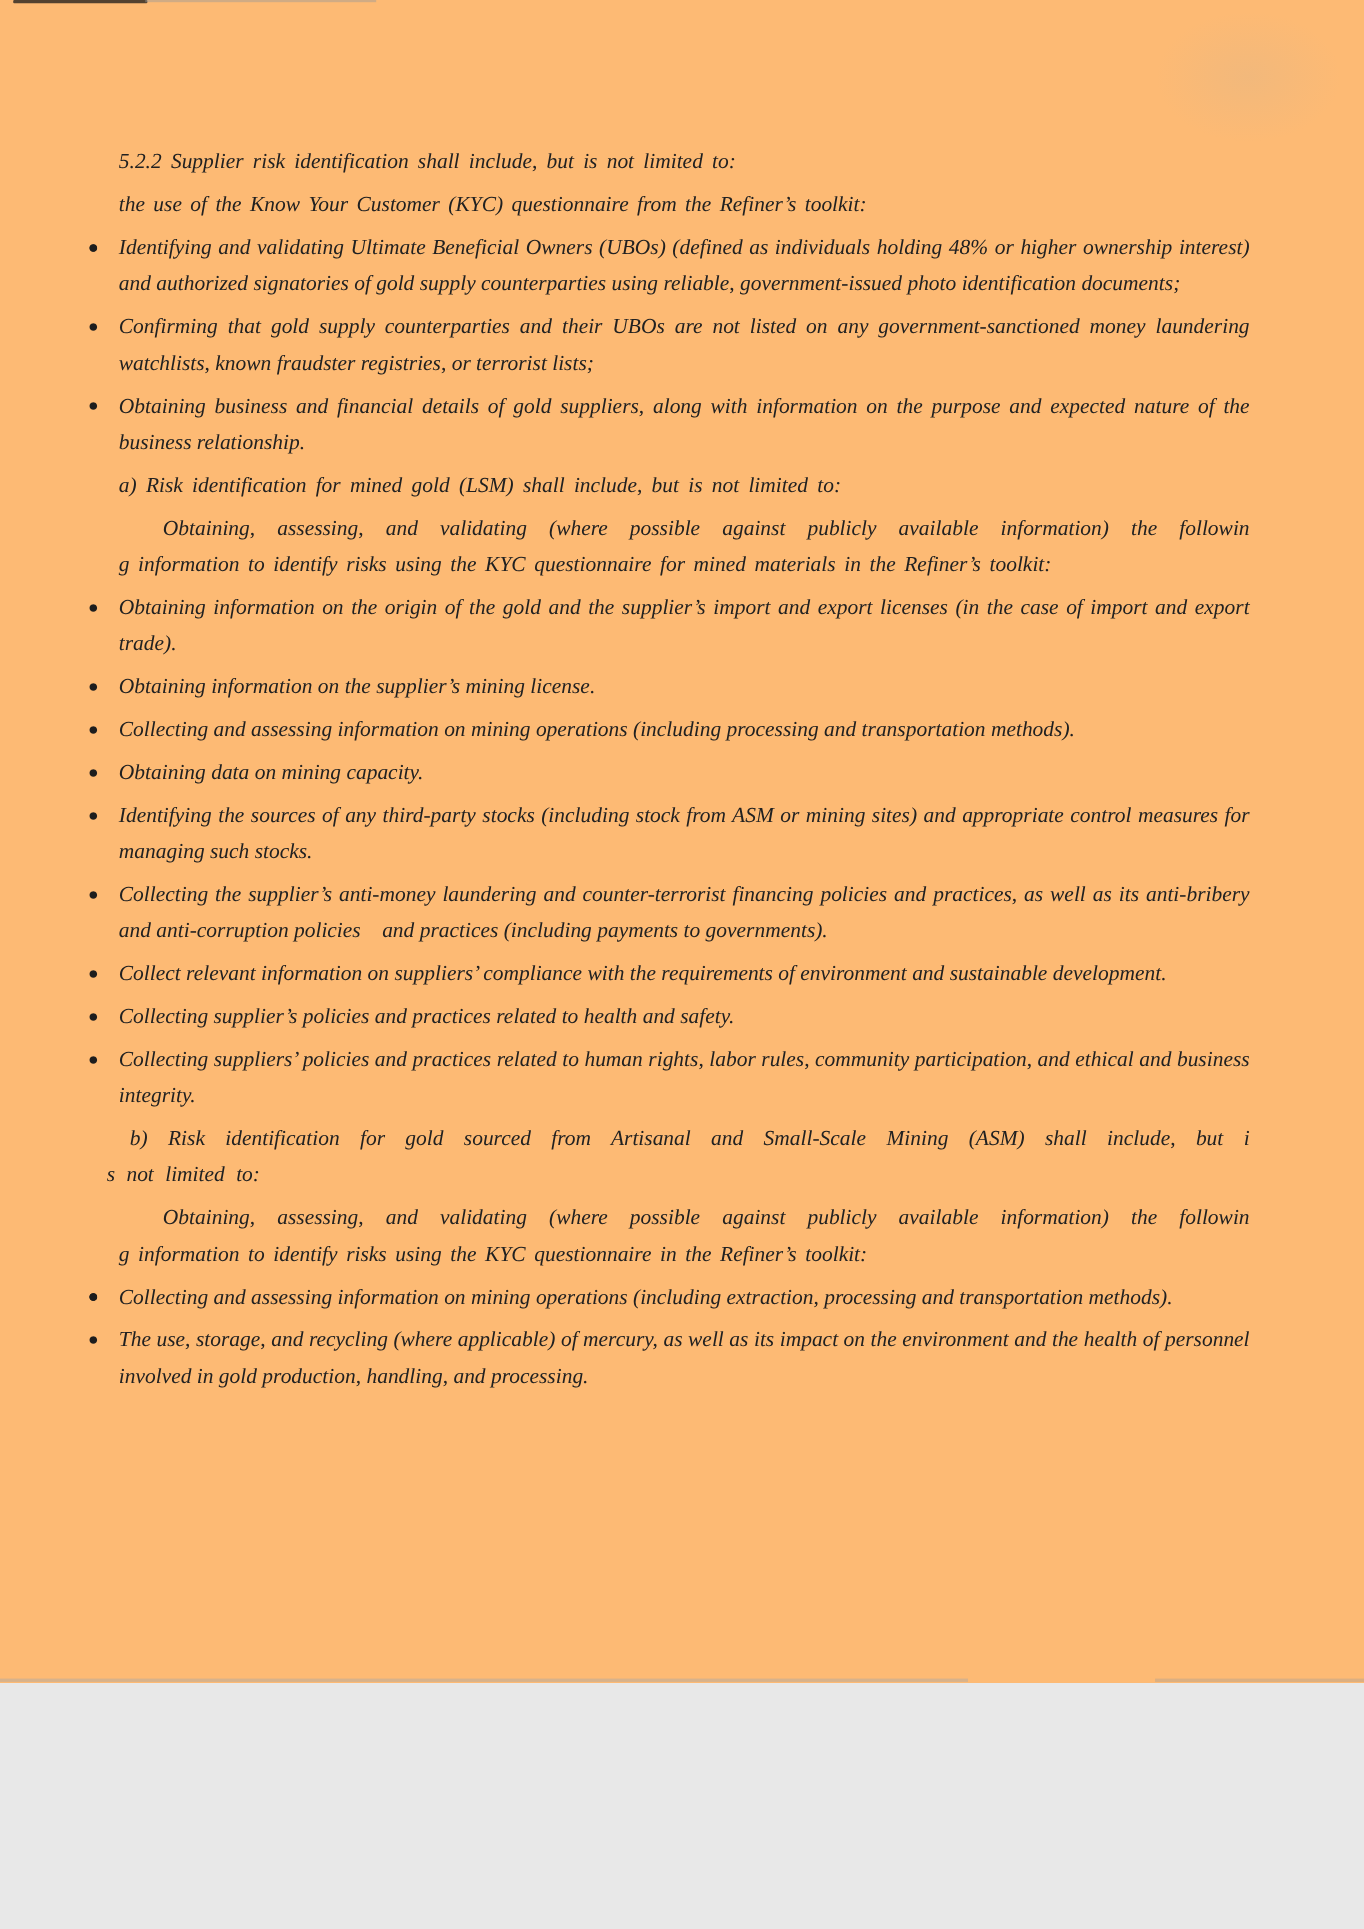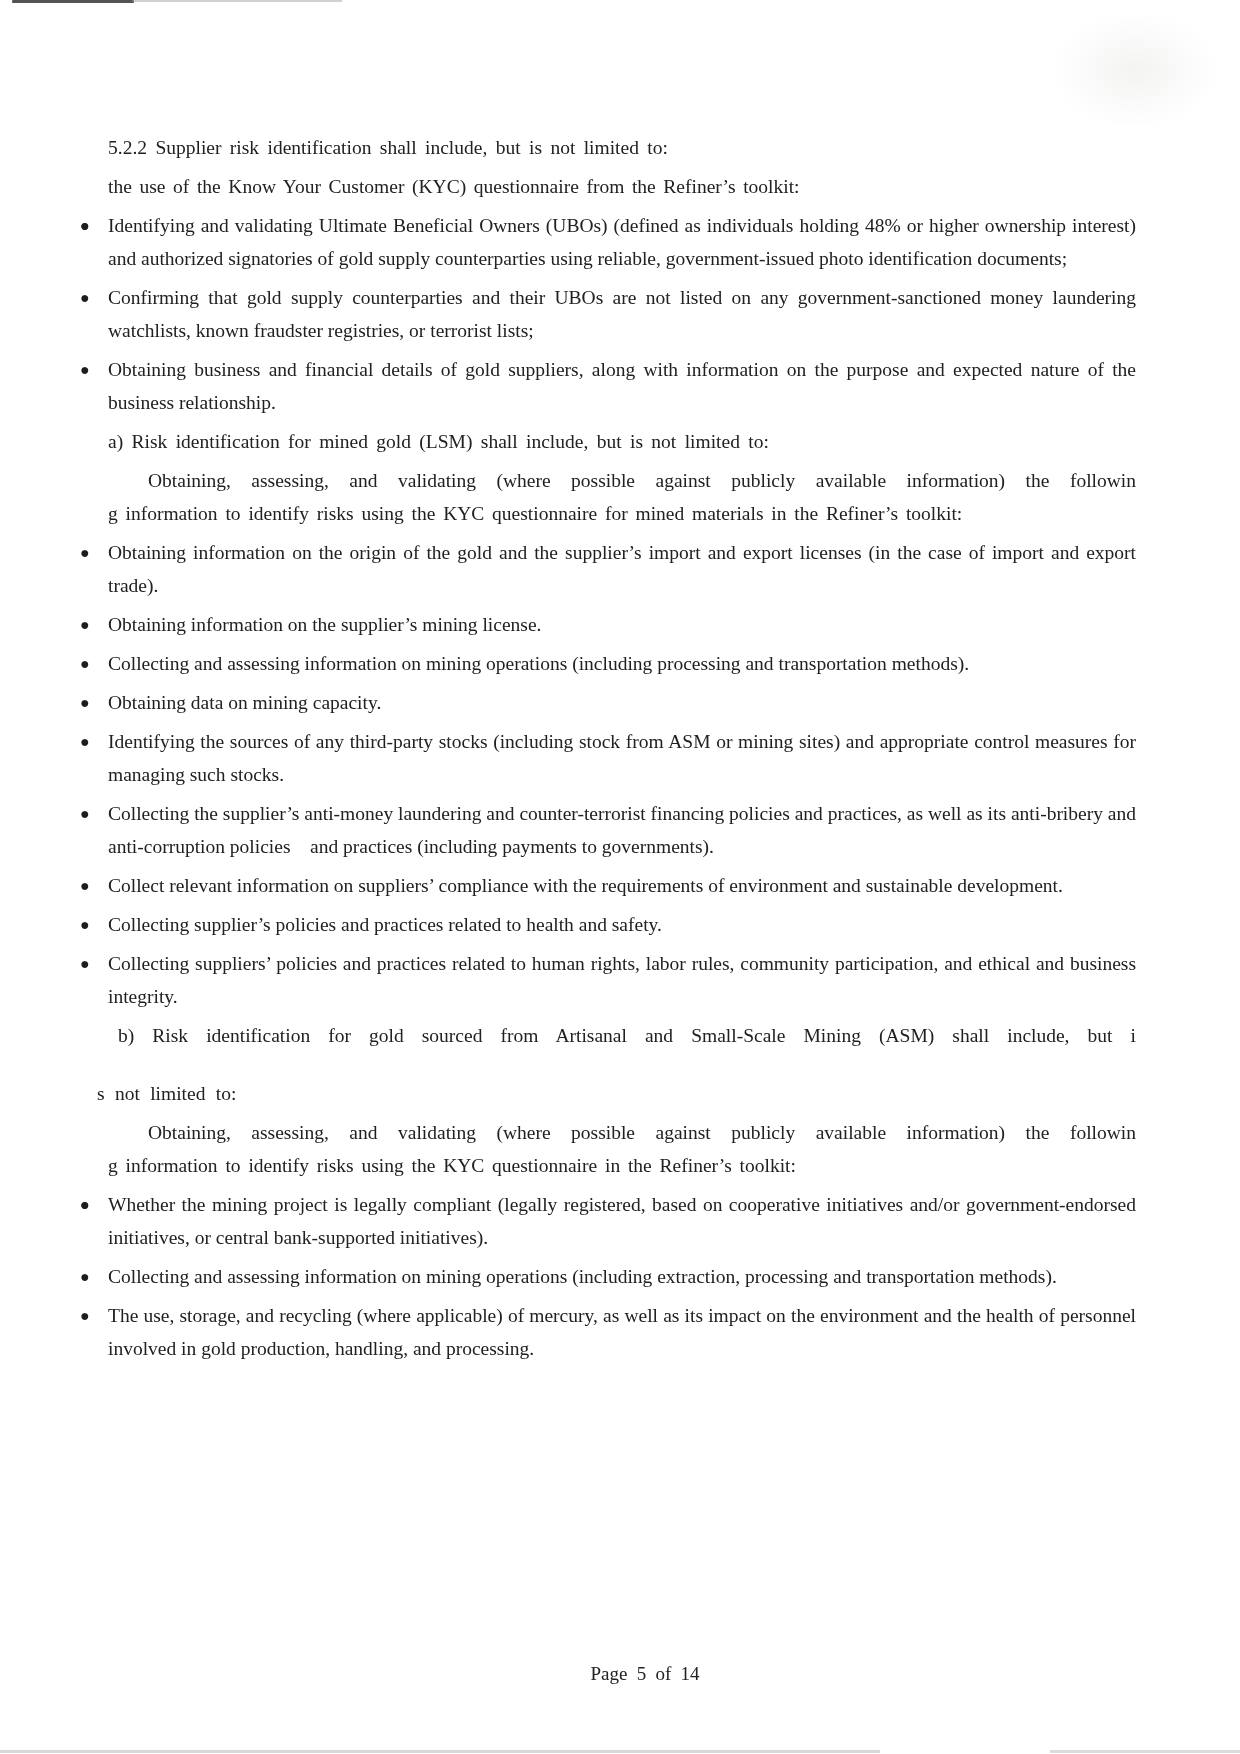--- a/index.html
+++ b/index.html
@@ -1,26 +1,27 @@
 <!DOCTYPE html>
 <html><head>
 <meta charset="utf-8">
 <style>
   html, body { margin: 0; padding: 0; background: #e8e8e8; }
   .page {
     position: relative;
     width: 1240px;
-    height: 1754px;
+    height: 1530px;
     margin: 0 auto;
-    background: #ffffff;
+    background: #fdba74;
     overflow: hidden;
     font-family: "Liberation Serif", "DejaVu Serif", serif;
     color: #212121;
     font-size: 19.5px;
     line-height: 33px;
+    font-style: italic;
   }
   
   .artifact-top-dark {
     position: absolute; left: 12px; top: 0; width: 122px; height: 3px;
     background: #1a1a1a; opacity: .75; border-radius: 1px;
   }
   .artifact-top-faint {
     position: absolute; left: 132px; top: 0; width: 210px; height: 2px;
     background: #9a9a9a; opacity: .45;
   }
@@ -55,21 +56,21 @@
     width: 28px; text-align: left;
     font-size: 16px; line-height: 33px; color: #1d1d1d;
   }
   .btxt { white-space: pre-wrap; }
 
   .para { margin-left: 22px; }
   .para .l1 { padding-left: 40px; text-align: justify; text-align-last: justify; }
   .para .l2 { word-spacing: 0.15em; }
 
   .subb .bl1 { margin-left: 10px; text-align: justify; text-align-last: justify; }
-  .subb .bl2 { margin-left: -11px; word-spacing: 0.28em; margin-top: 25px; }
+  .subb .bl2 { margin-left: -11px; word-spacing: 0.28em; }
 
   .footer {
     position: absolute; left: 0; top: 1657px; width: 100%;
     text-align: center; font-size: 19px; word-spacing: 0.24em;
     transform: translateX(25px);
   }
 </style>
 </head>
 <body>
 
@@ -154,21 +155,20 @@
     <div class="para">
       <div class="l1">Obtaining, assessing, and validating (where possible against publicly available information) the followin</div>
       <div class="l2">g information to identify risks using the KYC questionnaire in the Refiner’s toolkit:</div>
     </div>
 
     <div class="bullet">
       <span class="dot">●</span>
     </div>
     <div class="bullet">
       <span class="dot">●</span>
-      <span class="btxt">Whether the mining project is legally compliant (legally registered, based on cooperative initiatives and/or government-endorsed initiatives, or central bank-supported initiatives).</span>
     </div>
     <div class="bullet">
       <span class="dot">●</span>
       <span class="btxt">Collecting and assessing information on mining operations (including extraction, processing and transportation methods).</span>
     </div>
     <div class="bullet">
       <span class="dot">●</span>
       <span class="btxt">The use, storage, and recycling (where applicable) of mercury, as well as its impact on the environment and the health of personnel involved in gold production, handling, and processing.</span>
     </div>
 

